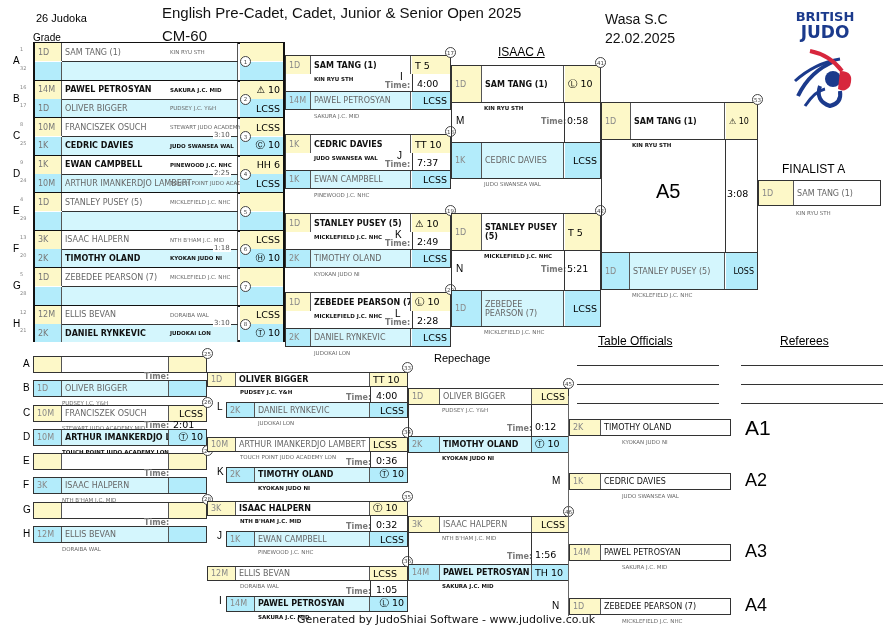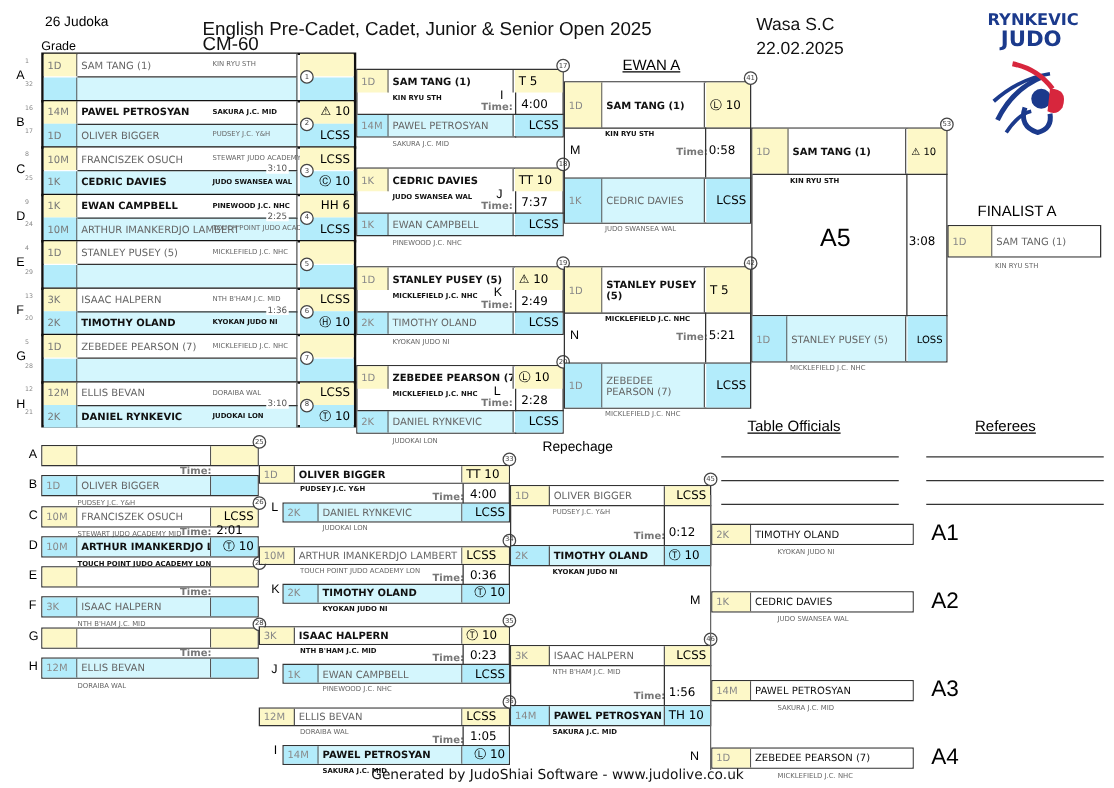--- a/index.html
+++ b/index.html
@@ -28,28 +28,28 @@
   .timeval { position:absolute; font-size:9.5px; color:#000; }
   .line { position:absolute; background:#333; }
   .big { position:absolute; font-family:"Liberation Sans", sans-serif; font-size:20px; }
   .lettr { position:absolute; font-size:10px; font-family:"Liberation Sans", sans-serif; }
 </style>
 </head>
 <body>
 
 <div class="abs hdr" style="left:36px;top:12px;font-size:11px;">26 Judoka</div>
 <div class="abs hdr" style="left:33px;top:32px;font-size:10px;">Grade</div>
-<div class="abs title" style="left:162px;top:15px;">English Pre-Cadet, Cadet, Junior &amp; Senior Open 2025</div>
+<div class="abs title" style="left:162px;top:4px;">English Pre-Cadet, Cadet, Junior &amp; Senior Open 2025</div>
 <div class="abs title" style="left:162px;top:27px;">CM-60</div>
 <div class="abs title" style="left:605px;top:11px;font-size:14px;">Wasa  S.C</div>
 <div class="abs title" style="left:605px;top:30px;font-size:14px;">22.02.2025</div>
-<div class="abs hdr" style="left:498px;top:45px;font-size:12px;text-decoration:underline;">EWAN A</div>
+<div class="abs hdr" style="left:498px;top:45px;font-size:12px;text-decoration:underline;">ISAAC A</div>
 
 <div class="abs" style="left:790px;top:10px;width:70px;text-align:center;">
-  <div style="font-family:'DejaVu Sans',sans-serif;font-weight:bold;font-size:13px;color:#1b3a8c;line-height:14px;">RYNKEVIC</div>
+  <div style="font-family:'DejaVu Sans',sans-serif;font-weight:bold;font-size:13px;color:#1b3a8c;line-height:14px;">BRITISH</div>
   <div style="font-family:'DejaVu Sans',sans-serif;font-weight:bold;font-size:17px;color:#1b3a8c;line-height:17px;">JUDO</div>
   <svg width="70" height="72" viewBox="0 0 70 72">
     <path d="M8 55 Q20 30 45 20" stroke="#1b3a8c" stroke-width="4" fill="none"></path>
     <path d="M5 40 Q25 22 50 18" stroke="#1b3a8c" stroke-width="3" fill="none"></path>
     <path d="M20 10 Q40 14 52 30" stroke="#d7263d" stroke-width="4" fill="none"></path>
     <circle cx="43" cy="38" r="8" fill="#1b3a8c"></circle>
     <path d="M50 30 Q65 30 60 45 Q55 52 48 48" fill="#d7263d"></path>
     <path d="M30 45 Q25 60 40 65 Q52 62 50 50" stroke="#1b3a8c" stroke-width="4" fill="none"></path>
     <path d="M15 65 Q25 50 35 48" stroke="#1b3a8c" stroke-width="3" fill="none"></path>
   </svg>
@@ -137,21 +137,21 @@
     <div class="cell y" style="left:35px;top:230.5px;width:27px;height:18px;border-right:1px solid #555;">3K</div>
     <div class="cell w nm" style="left:62px;top:230.5px;width:176px;height:18px;border-right:1px solid #555;">ISAAC HALPERN</div>
     <div class="club" style="left:170px;top:236.5px;">NTH B'HAM J.C. MID</div>
     <div class="score y" style="left:240px;top:230.5px;width:43px;height:18px;">LCSS</div>
     <div class="seedn" style="left:20px;top:252px;">20</div>
     <div class="cell b" style="left:35px;top:249px;width:27px;height:18px;border-right:1px solid #555;">2K</div>
     <div class="cell bl nmb" style="left:62px;top:249px;width:176px;height:18px;border-right:1px solid #555;">TIMOTHY OLAND</div>
     <div class="clubb" style="left:170px;top:255px;">KYOKAN JUDO NI</div>
     <div class="score b" style="left:240px;top:249px;width:43px;height:18px;">Ⓗ 10</div>
     <div class="line" style="left:62px;top:248.5px;width:176px;height:1px;background:#333;"></div>
-    <div class="abs" style="left:213px;top:243.5px;font-size:7px;color:#555;background:#fff;padding:0 1px;">1:36</div>
+    <div class="abs" style="left:213px;top:243.5px;font-size:7px;color:#555;background:#fff;padding:0 1px;">1:18</div>
     <div class="circ" style="left:240px;top:243.5px;">6</div>
     <div class="rowlbl" style="left:13px;top:280px;">G</div>
     <div class="line" style="left:33px;top:267px;width:252px;height:2px;background:#111;"></div>
     <div class="seedn" style="left:20px;top:271px;">5</div>
     <div class="cell y" style="left:35px;top:268px;width:27px;height:18px;border-right:1px solid #555;">1D</div>
     <div class="cell w nm" style="left:62px;top:268px;width:176px;height:18px;border-right:1px solid #555;">ZEBEDEE PEARSON (7)</div>
     <div class="club" style="left:170px;top:274px;">MICKLEFIELD J.C. NHC</div>
     <div class="score y" style="left:240px;top:268px;width:43px;height:18px;"></div>
     <div class="seedn" style="left:20px;top:289.5px;">28</div>
     <div class="cell b" style="left:35px;top:286.5px;width:27px;height:18px;border-right:1px solid #555;"></div>
@@ -381,21 +381,21 @@
     <div class="score b" style="left:370px;top:467.5px;width:37px;height:14px;">Ⓣ 10</div>
     <div class="clubb" style="left:258px;top:484.5px;">KYOKAN JUDO NI</div>
     <div class="circ" style="left:402px;top:426.5px;">34</div>
     <div class="bx" style="left:207px;top:501px;width:201px;height:15px;"></div>
     <div class="cell y grade" style="left:208px;top:502px;width:28px;height:13px;border-right:1px solid #555;">3K</div>
     <div class="cell w nmb" style="left:236px;top:502px;width:134px;height:13px;border-right:1px solid #555;">ISAAC HALPERN</div>
     <div class="scorel y" style="left:370px;top:502px;width:37px;height:13px;">Ⓣ 10</div>
     <div class="clubb" style="left:240px;top:518px;">NTH B'HAM J.C. MID</div>
     <div class="timelbl" style="left:346px;top:522px;">Time:</div>
     <div class="bx" style="left:370px;top:516px;width:38px;height:16px;border-top:none;border-bottom:none;"></div>
-    <div class="timeval" style="left:376px;top:519px;">0:23</div>
+    <div class="timeval" style="left:376px;top:519px;">0:32</div>
     <div class="lettr" style="left:217px;top:530px;">J</div>
     <div class="bx" style="left:226px;top:531px;width:182px;height:16px;"></div>
     <div class="cell b grade" style="left:227px;top:532px;width:28px;height:14px;border-right:1px solid #555;">1K</div>
     <div class="cell bl nm" style="left:255px;top:532px;width:115px;height:14px;border-right:1px solid #555;">EWAN CAMPBELL</div>
     <div class="score b" style="left:370px;top:532px;width:37px;height:14px;">LCSS</div>
     <div class="club" style="left:258px;top:549px;">PINEWOOD J.C. NHC</div>
     <div class="circ" style="left:402px;top:491px;">35</div>
     <div class="bx" style="left:207px;top:565.5px;width:201px;height:15px;"></div>
     <div class="cell y grade" style="left:208px;top:566.5px;width:28px;height:13px;border-right:1px solid #555;">12M</div>
     <div class="cell w nm" style="left:236px;top:566.5px;width:134px;height:13px;border-right:1px solid #555;">ELLIS BEVAN</div>
@@ -439,21 +439,21 @@
     <div class="cell b grade" style="left:409px;top:565px;width:31px;height:15px;border-right:1px solid #555;">14M</div>
     <div class="cell bl nmb" style="left:440px;top:565px;width:92px;height:15px;border-right:1px solid #555;">PAWEL PETROSYAN</div>
     <div class="scorel b" style="left:532px;top:565px;width:36px;height:15px;">TH 10</div>
     <div class="clubb" style="left:442px;top:583px;">SAKURA J.C. MID</div>
     <div class="circ" style="left:563px;top:506px;">46</div>
     <div class="lettr" style="left:552px;top:421px;"></div>
     <div class="bx" style="left:569px;top:419px;width:162px;height:17px;"></div>
     <div class="cell y grade" style="left:570px;top:420px;width:31px;height:15px;border-right:1px solid #555;">2K</div>
     <div class="cell w" style="left:601px;top:420px;width:129px;height:15px;color:#111;font-size:8px;">TIMOTHY OLAND</div>
     <div class="club" style="left:622px;top:439px;">KYOKAN JUDO NI</div>
-    <div class="big" style="left:745px;top:416px;font-size:18px;">A1</div>
+    <div class="big" style="left:745px;top:416px;font-size:21px;">A1</div>
     <div class="lettr" style="left:552px;top:475px;">M</div>
     <div class="bx" style="left:569px;top:473px;width:162px;height:17px;"></div>
     <div class="cell y grade" style="left:570px;top:474px;width:31px;height:15px;border-right:1px solid #555;">1K</div>
     <div class="cell w" style="left:601px;top:474px;width:129px;height:15px;color:#111;font-size:8px;">CEDRIC DAVIES</div>
     <div class="club" style="left:622px;top:493px;">JUDO SWANSEA WAL</div>
     <div class="big" style="left:745px;top:470px;font-size:18px;">A2</div>
     <div class="lettr" style="left:552px;top:546px;"></div>
     <div class="bx" style="left:569px;top:544px;width:162px;height:17px;"></div>
     <div class="cell y grade" style="left:570px;top:545px;width:31px;height:15px;border-right:1px solid #555;">14M</div>
     <div class="cell w" style="left:601px;top:545px;width:129px;height:15px;color:#111;font-size:8px;">PAWEL PETROSYAN</div>

